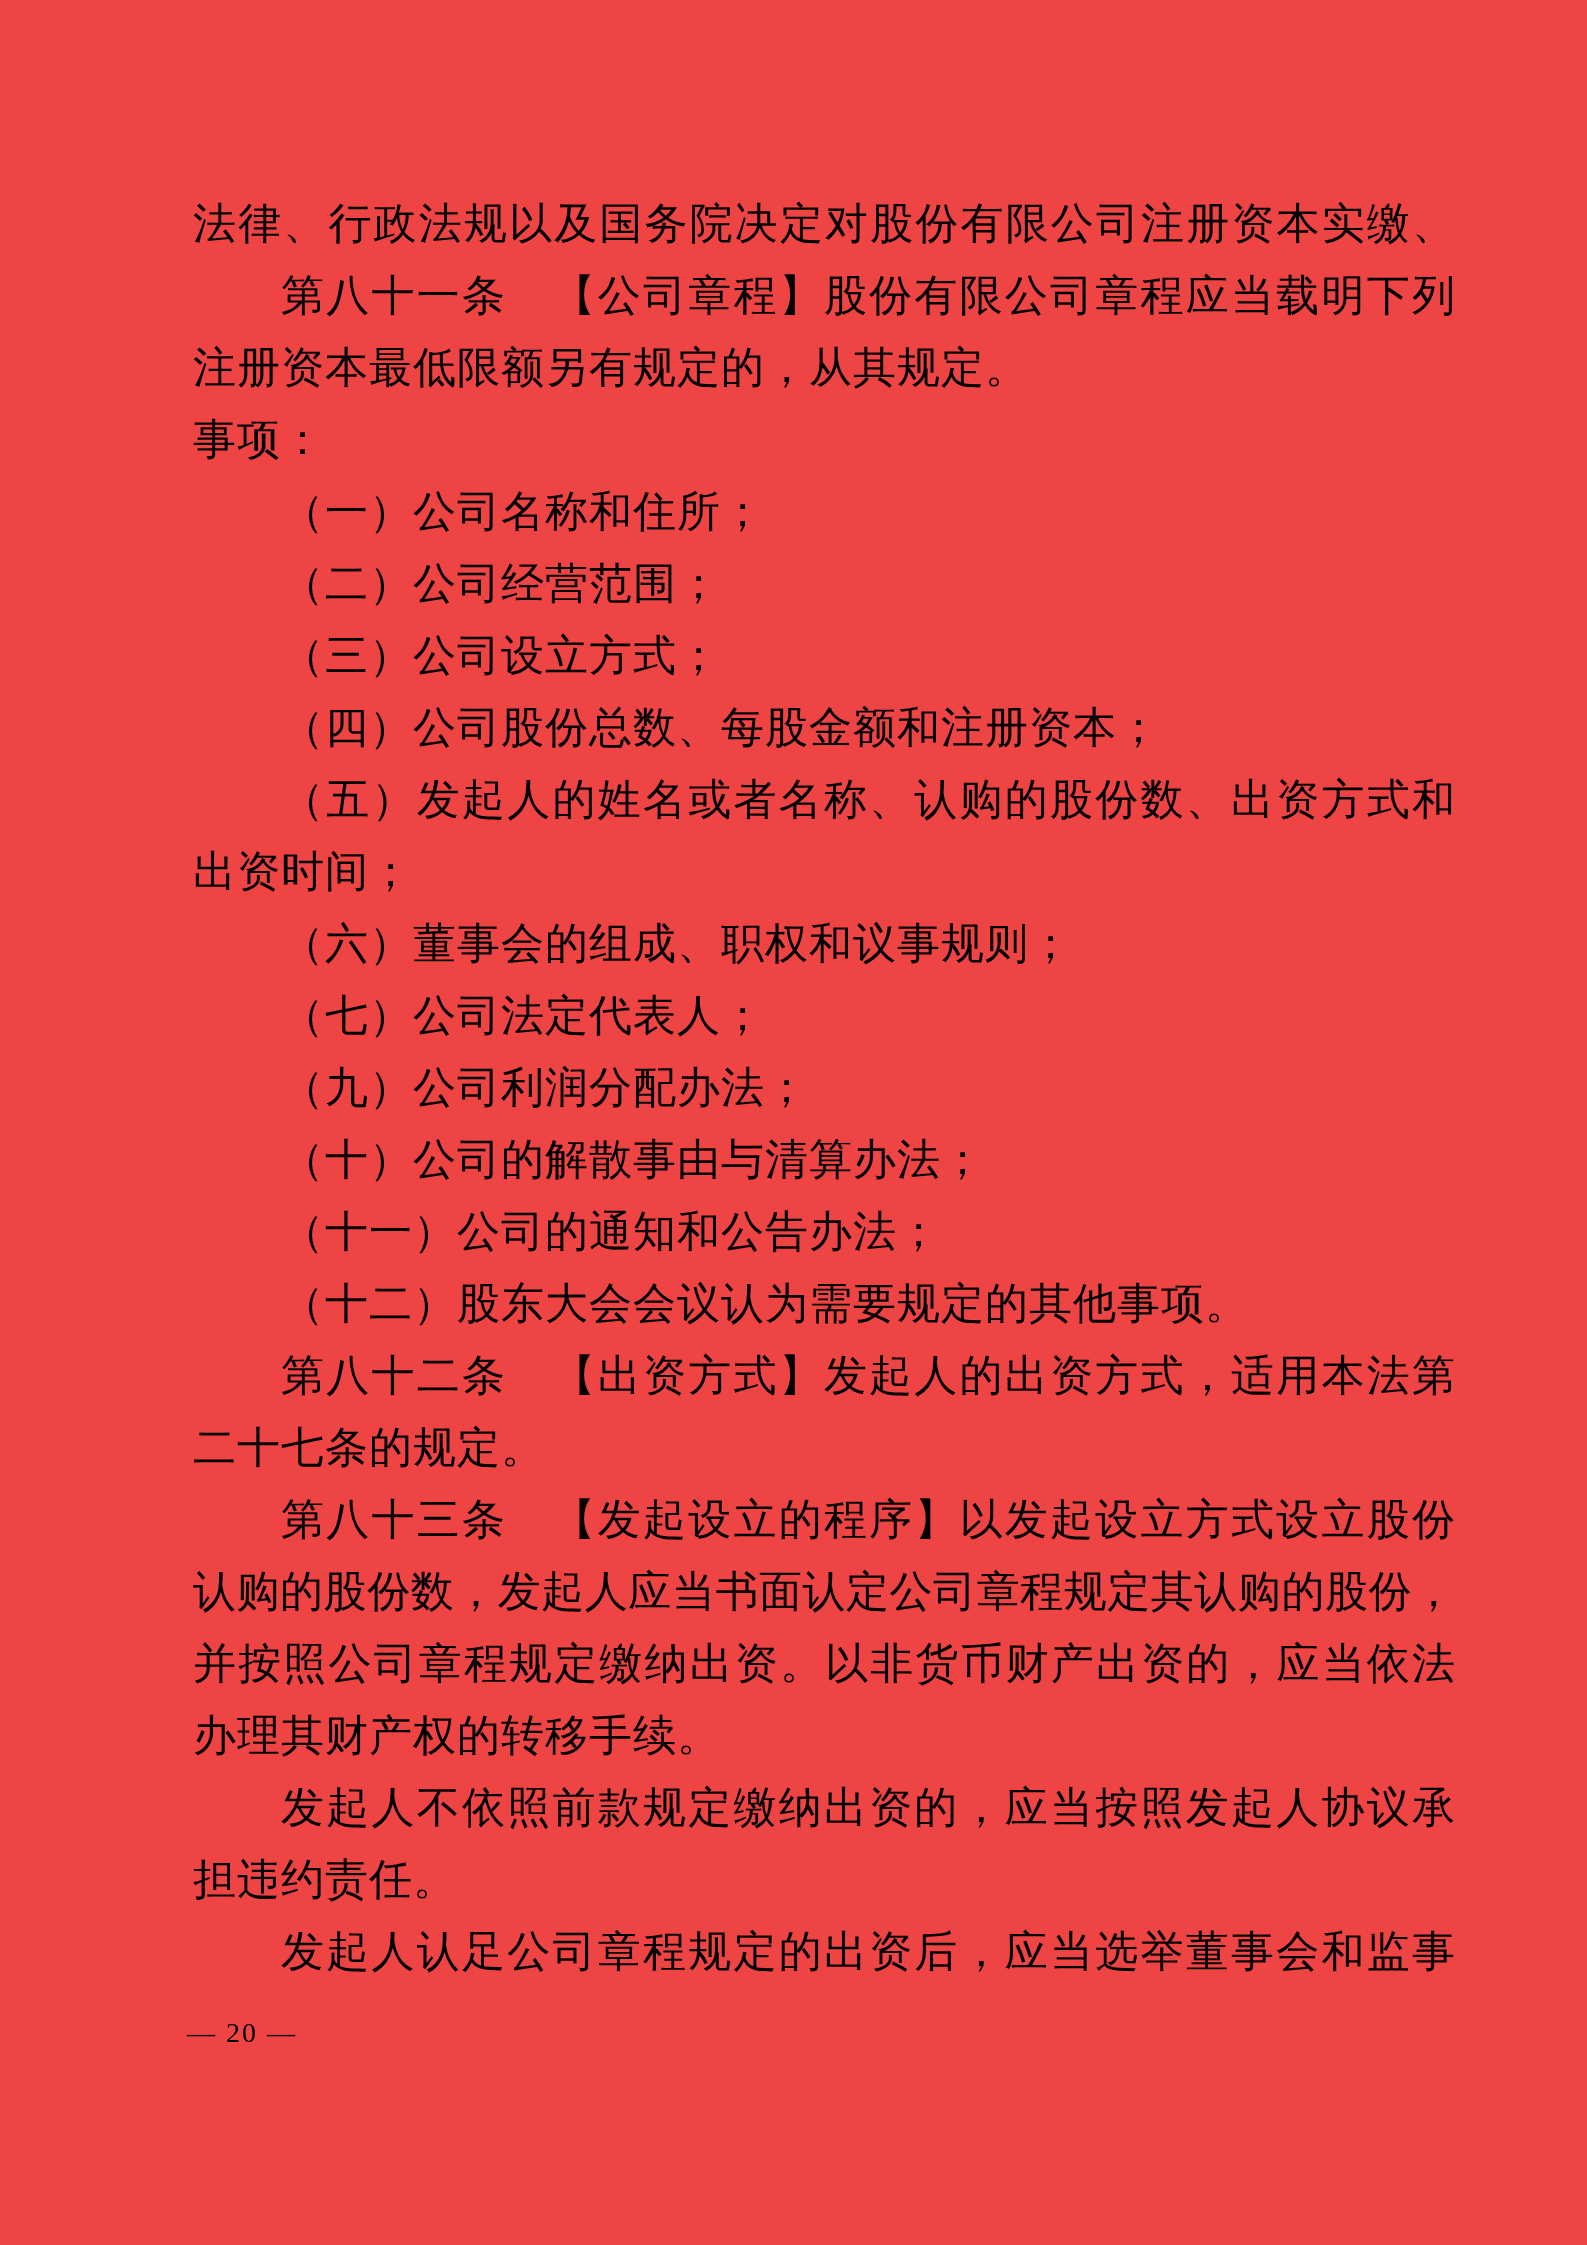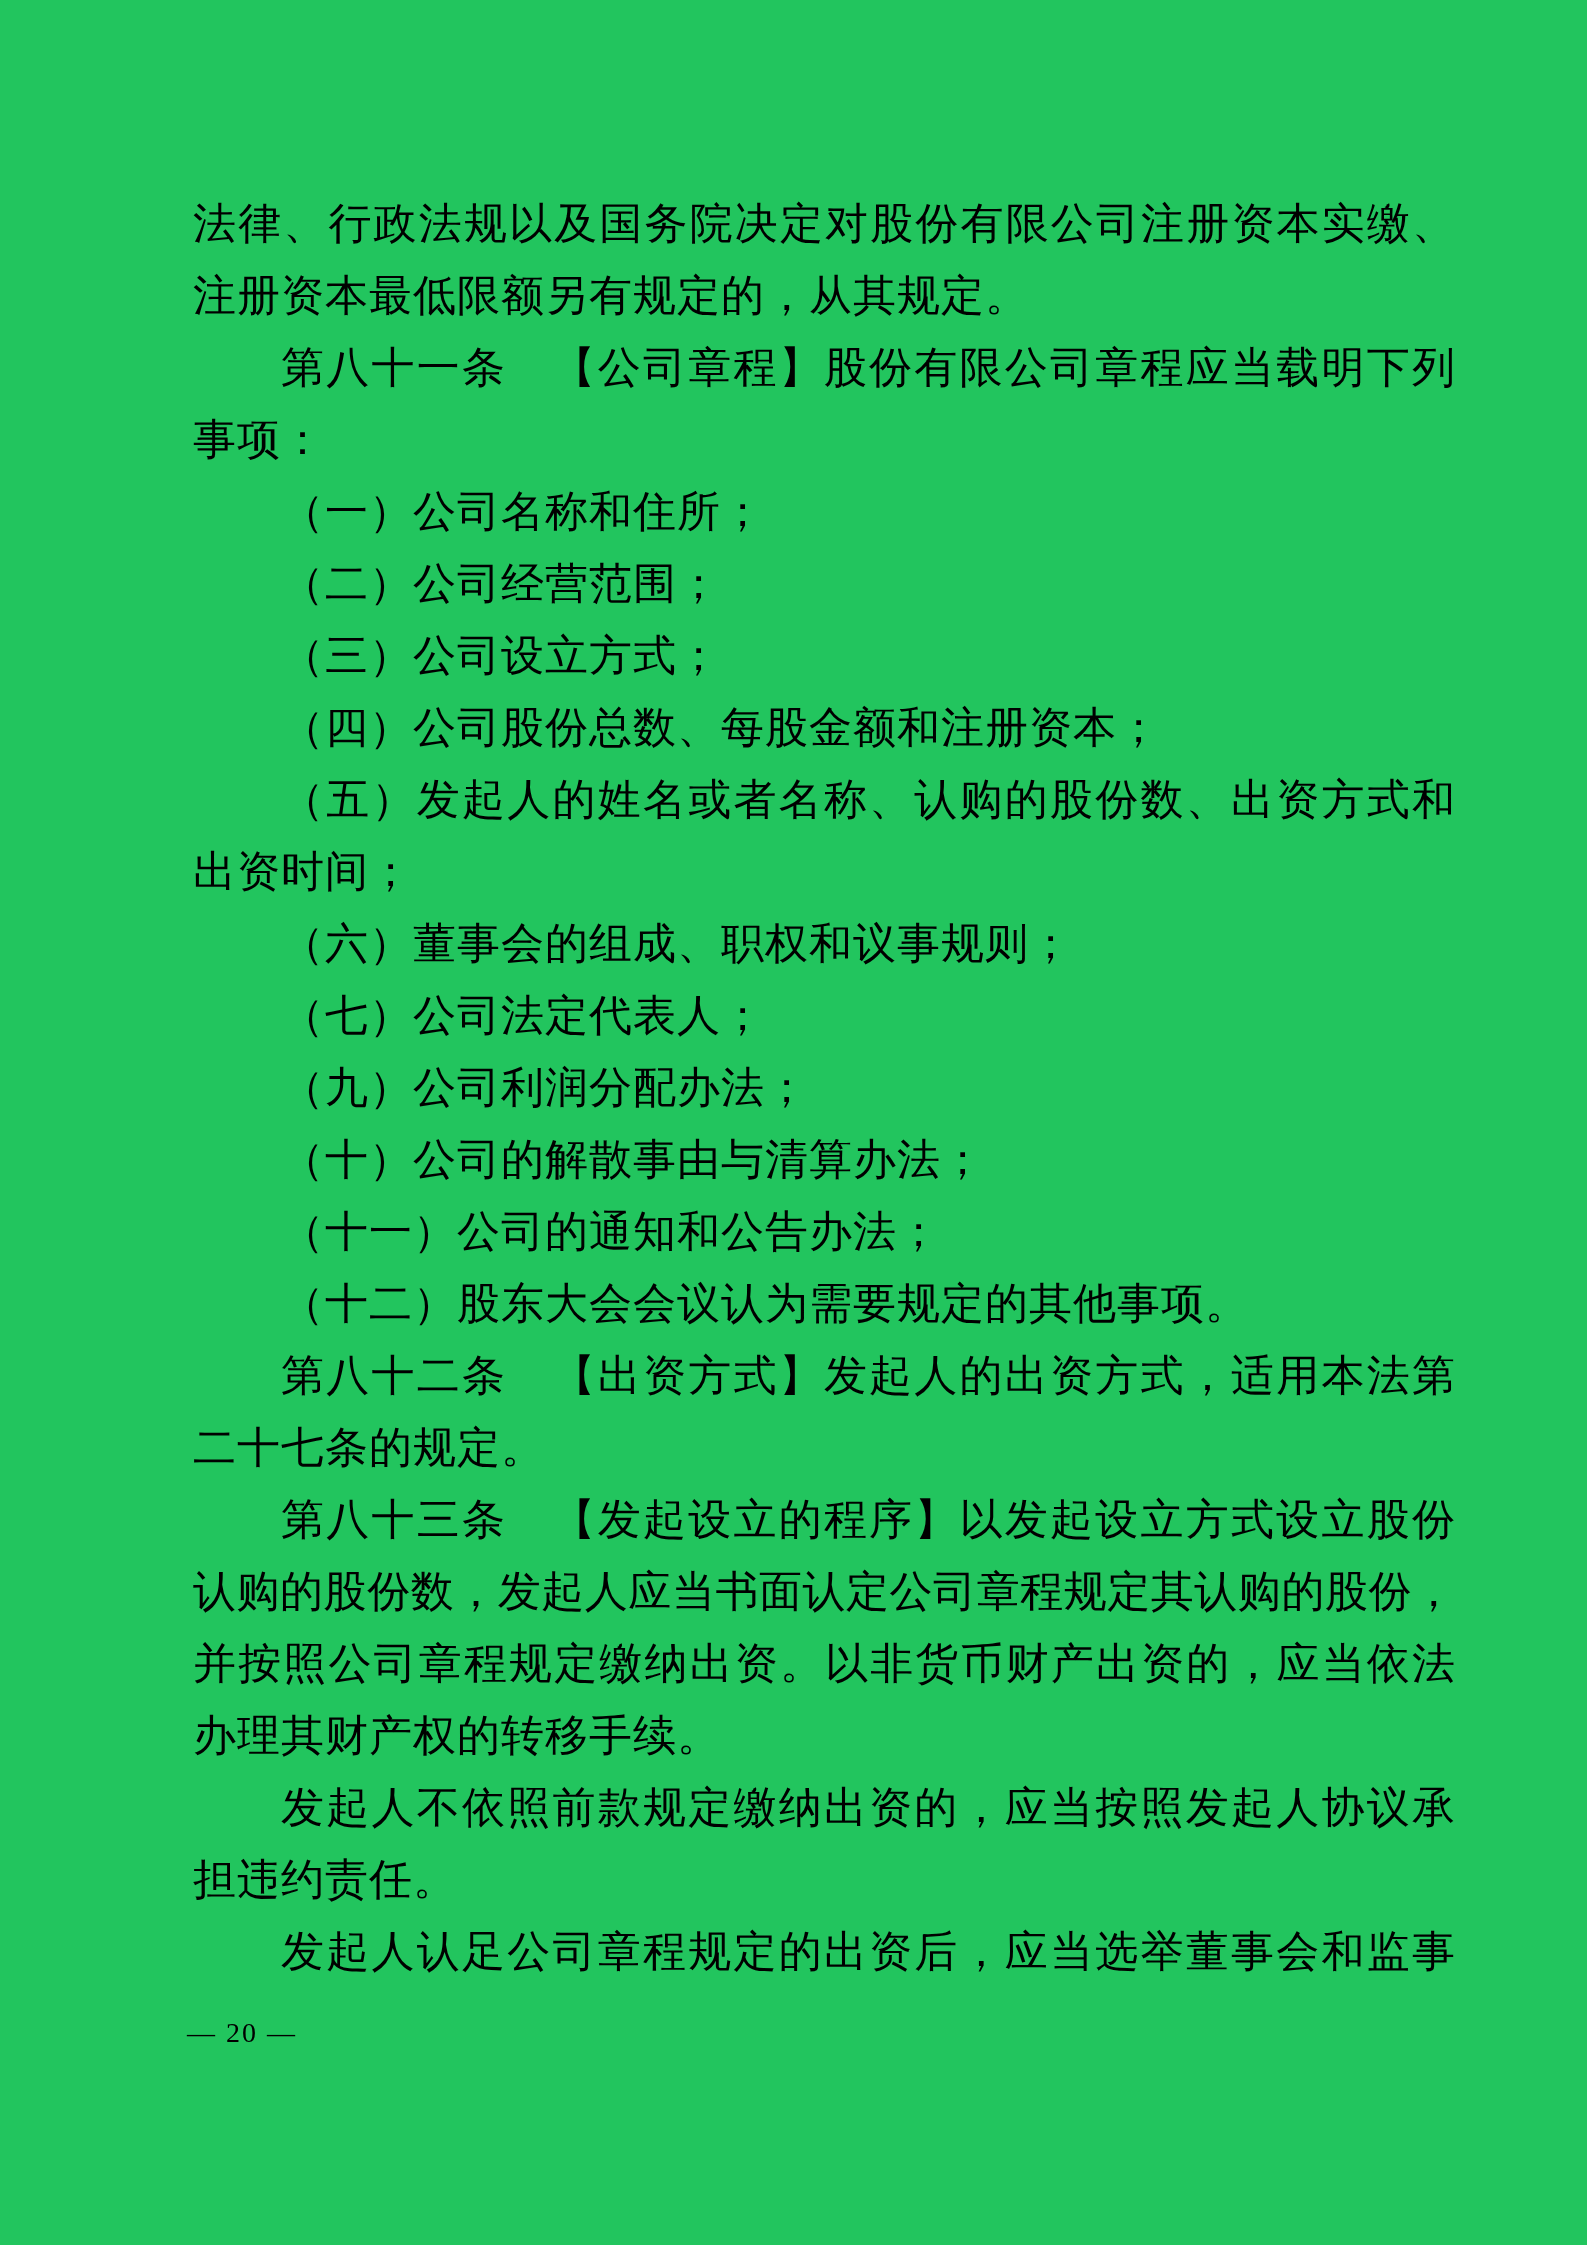--- a/index.html
+++ b/index.html
@@ -5,21 +5,21 @@
   html, body {
     margin: 0;
     padding: 0;
     background: #e8e8e8;
   }
   .page {
     position: relative;
     width: 1587px;
     height: 2245px;
     margin: 0 auto;
-    background: #22c55e;
+    background: #ef4444;
     box-sizing: border-box;
     padding: 188px 132px 0 193px;
     font-family: "Liberation Serif", "DejaVu Serif", serif;
     color: #000000;
     overflow: hidden;
   }
   .text-block {
     width: 1262px;
   }
   .line {
@@ -47,22 +47,22 @@
     letter-spacing: 2px;
     white-space: nowrap;
   }
 </style>
 </head>
 <body>
 
 <div class="page">
   <div class="text-block">
       <div class="line fill">法律、行政法规以及国务院决定对股份有限公司注册资本实缴、</div>
+      <div class="line indent fill">第八十一条　【公司章程】股份有限公司章程应当载明下列</div>
       <div class="line">注册资本最低限额另有规定的，从其规定。</div>
-      <div class="line indent fill">第八十一条　【公司章程】股份有限公司章程应当载明下列</div>
       <div class="line">事项：</div>
       <div class="line indent">（一）公司名称和住所；</div>
       <div class="line indent">（二）公司经营范围；</div>
       <div class="line indent">（三）公司设立方式；</div>
       <div class="line indent">（四）公司股份总数、每股金额和注册资本；</div>
       <div class="line indent fill">（五）发起人的姓名或者名称、认购的股份数、出资方式和</div>
       <div class="line">出资时间；</div>
       <div class="line indent">（六）董事会的组成、职权和议事规则；</div>
       <div class="line indent">（七）公司法定代表人；</div>
       <div class="line indent">（九）公司利润分配办法；</div>

